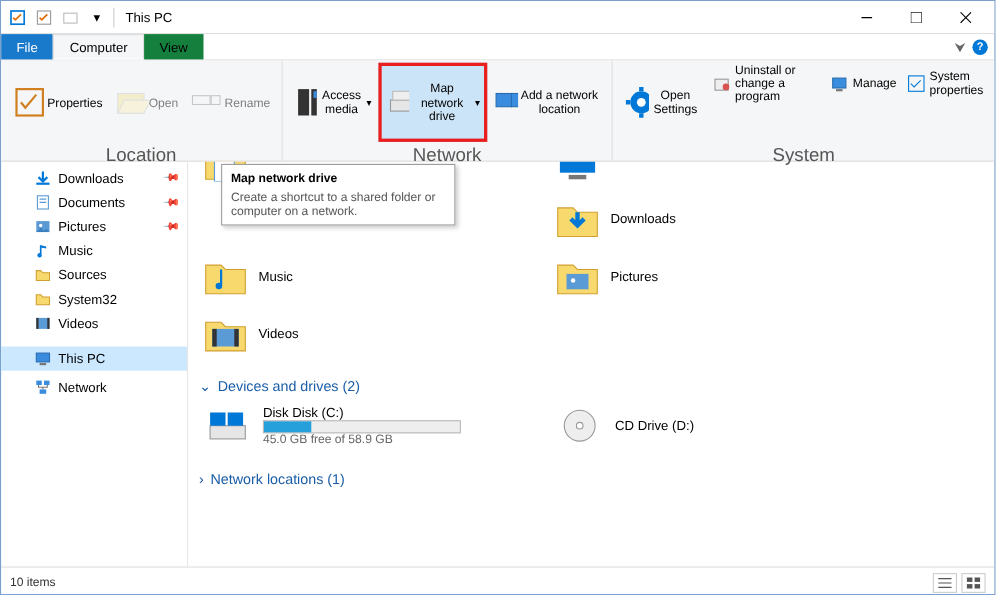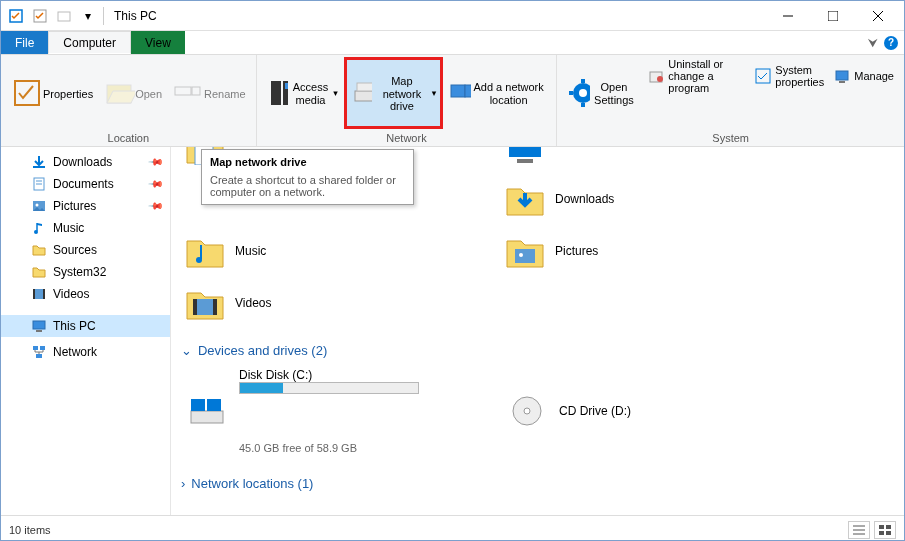--- a/index.html
+++ b/index.html
@@ -22,39 +22,39 @@
   .tabs-right { margin-left: auto; display: flex; align-items: center; padding-right: 6px; gap: 6px; }
 
   
   .ribbon { height: 92px; background: #f5f6f7; border-bottom: 1px solid #ddd; display: flex; }
   .rgroup { border-right: 1px solid #e0e0e0; display: flex; flex-direction: column; align-items: center; padding: 2px 6px 0; }
   .rgroup-items { flex: 1; display: flex; align-items: flex-start; gap: 2px; }
   .rbtn { display: flex; align-items: center; justify-content: flex-start; min-width: 52px; padding: 2px 4px; text-align: center; font-size: 11px; line-height: 1.15; height: 72px; }
   .rbtn .label { margin-top: 2px; }
   .rbtn.highlighted { border: 3px solid #e91e1e; background: #cce4f7; }
   .rbtn-icon { width: 32px; height: 32px; }
-  .rgroup-title { font-size: 11px; color: #555; padding: 2px 0; }
+  .rgroup-title { font-size: 17px; color: #555; padding: 2px 0; }
   .rcol { display: flex; flex-direction: row; gap: 2px; }
   .rrow { display: flex; align-items: center; gap: 4px; font-size: 11px; padding: 1px 4px; }
 
   
   .main { display: flex; height: 368px; }
   .nav { width: 170px; border-right: 1px solid #e6e6e6; padding-top: 4px; }
   .nav-item { display: flex; align-items: center; gap: 6px; padding: 3px 8px 3px 30px; }
   .nav-item.active { background: #cce8ff; }
   .nav-item .pin { margin-left: auto; color: #666; font-size: 10px; transform: rotate(45deg); }
   .pane { flex: 1; padding: 4px 10px 10px; overflow: auto; }
   .grid-row { display: flex; gap: 60px; margin-bottom: 8px; }
   .item { display: flex; align-items: center; gap: 10px; width: 260px; padding: 4px; }
   .folder-icon { width: 40px; height: 36px; }
   .group-header { display: flex; align-items: center; gap: 6px; color: #1a5da8; padding: 10px 0 6px; font-size: 13px; }
   .drive { display: flex; align-items: center; gap: 12px; padding: 4px 6px; width: 260px; }
   .drive-bar { width: 180px; height: 12px; border: 1px solid #b8b8b8; background: #eee; position: relative; }
   .drive-bar-fill { position: absolute; left: 0; top: 0; bottom: 0; background: #26a0da; }
-  .drive-sub { font-size: 11px; color: #666; margin-top: 48px; }
+  .drive-sub { font-size: 11px; color: #666; }
 
   
   .tooltip { position: absolute; left: 200px; top: 148px; width: 213px; background: #fff; border: 1px solid #9e9e9e; box-shadow: 2px 2px 4px rgba(0,0,0,0.2); padding: 6px 8px; font-size: 11px; }
   .tooltip-title { font-weight: bold; margin-bottom: 6px; }
   .tooltip-body { color: #555; }
 
   
   .statusbar { height: 28px; border-top: 1px solid #ddd; display: flex; align-items: center; padding: 0 8px; font-size: 11px; color: #333; }
   .status-right { margin-left: auto; display: flex; gap: 4px; }
   .view-btn { width: 22px; height: 18px; border: 1px solid #ccc; background: #fff; display: inline-flex; align-items: center; justify-content: center; }
@@ -198,34 +198,34 @@
               <svg width="16" height="16">
                 <rect x="2" y="4" width="12" height="10" fill="#eee" stroke="#999"></rect>
                 <circle cx="12" cy="11" r="3" fill="#d9534f"></circle>
               </svg>
             </span>
           <span>Uninstall or change a program</span>
         </div>
         <div class="rrow">
           <span class="ico16">
               <svg width="16" height="16">
+                <rect x="2" y="3" width="12" height="9" fill="#3a8dde" stroke="#2a6db0"></rect>
+                <rect x="5" y="13" width="6" height="2" fill="#777"></rect>
+              </svg>
+            </span>
+          <span>Manage</span>
+        </div>
+        <div class="rrow">
+          <span class="ico16">
+              <svg width="16" height="16">
                 <rect x="1" y="1" width="14" height="14" fill="none" stroke="#0078d7"></rect>
                 <path d="M3 8l3 3 6-6" stroke="#0078d7" fill="none"></path>
               </svg>
             </span>
           <span>System properties</span>
-        </div>
-        <div class="rrow">
-          <span class="ico16">
-              <svg width="16" height="16">
-                <rect x="2" y="3" width="12" height="9" fill="#3a8dde" stroke="#2a6db0"></rect>
-                <rect x="5" y="13" width="6" height="2" fill="#777"></rect>
-              </svg>
-            </span>
-          <span>Manage</span>
         </div>
       </div>
     </div>
     <div class="rgroup-title">System</div>
   </div>
 </div>
 
 <div class="tooltip">
   <div class="tooltip-title">Map network drive</div>
   <div class="tooltip-body">Create a shortcut to a shared folder or computer on a network.</div>

